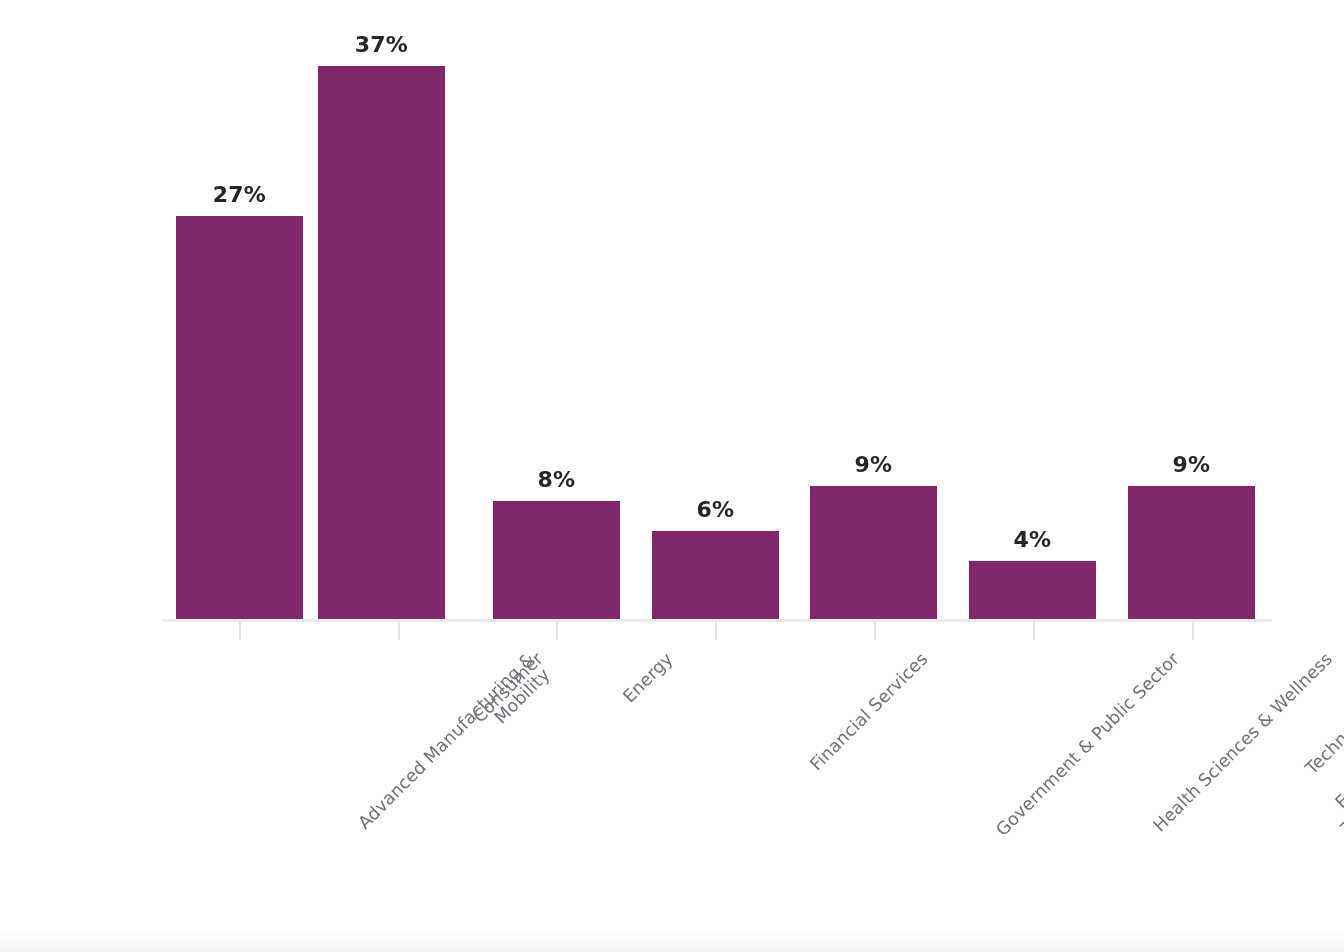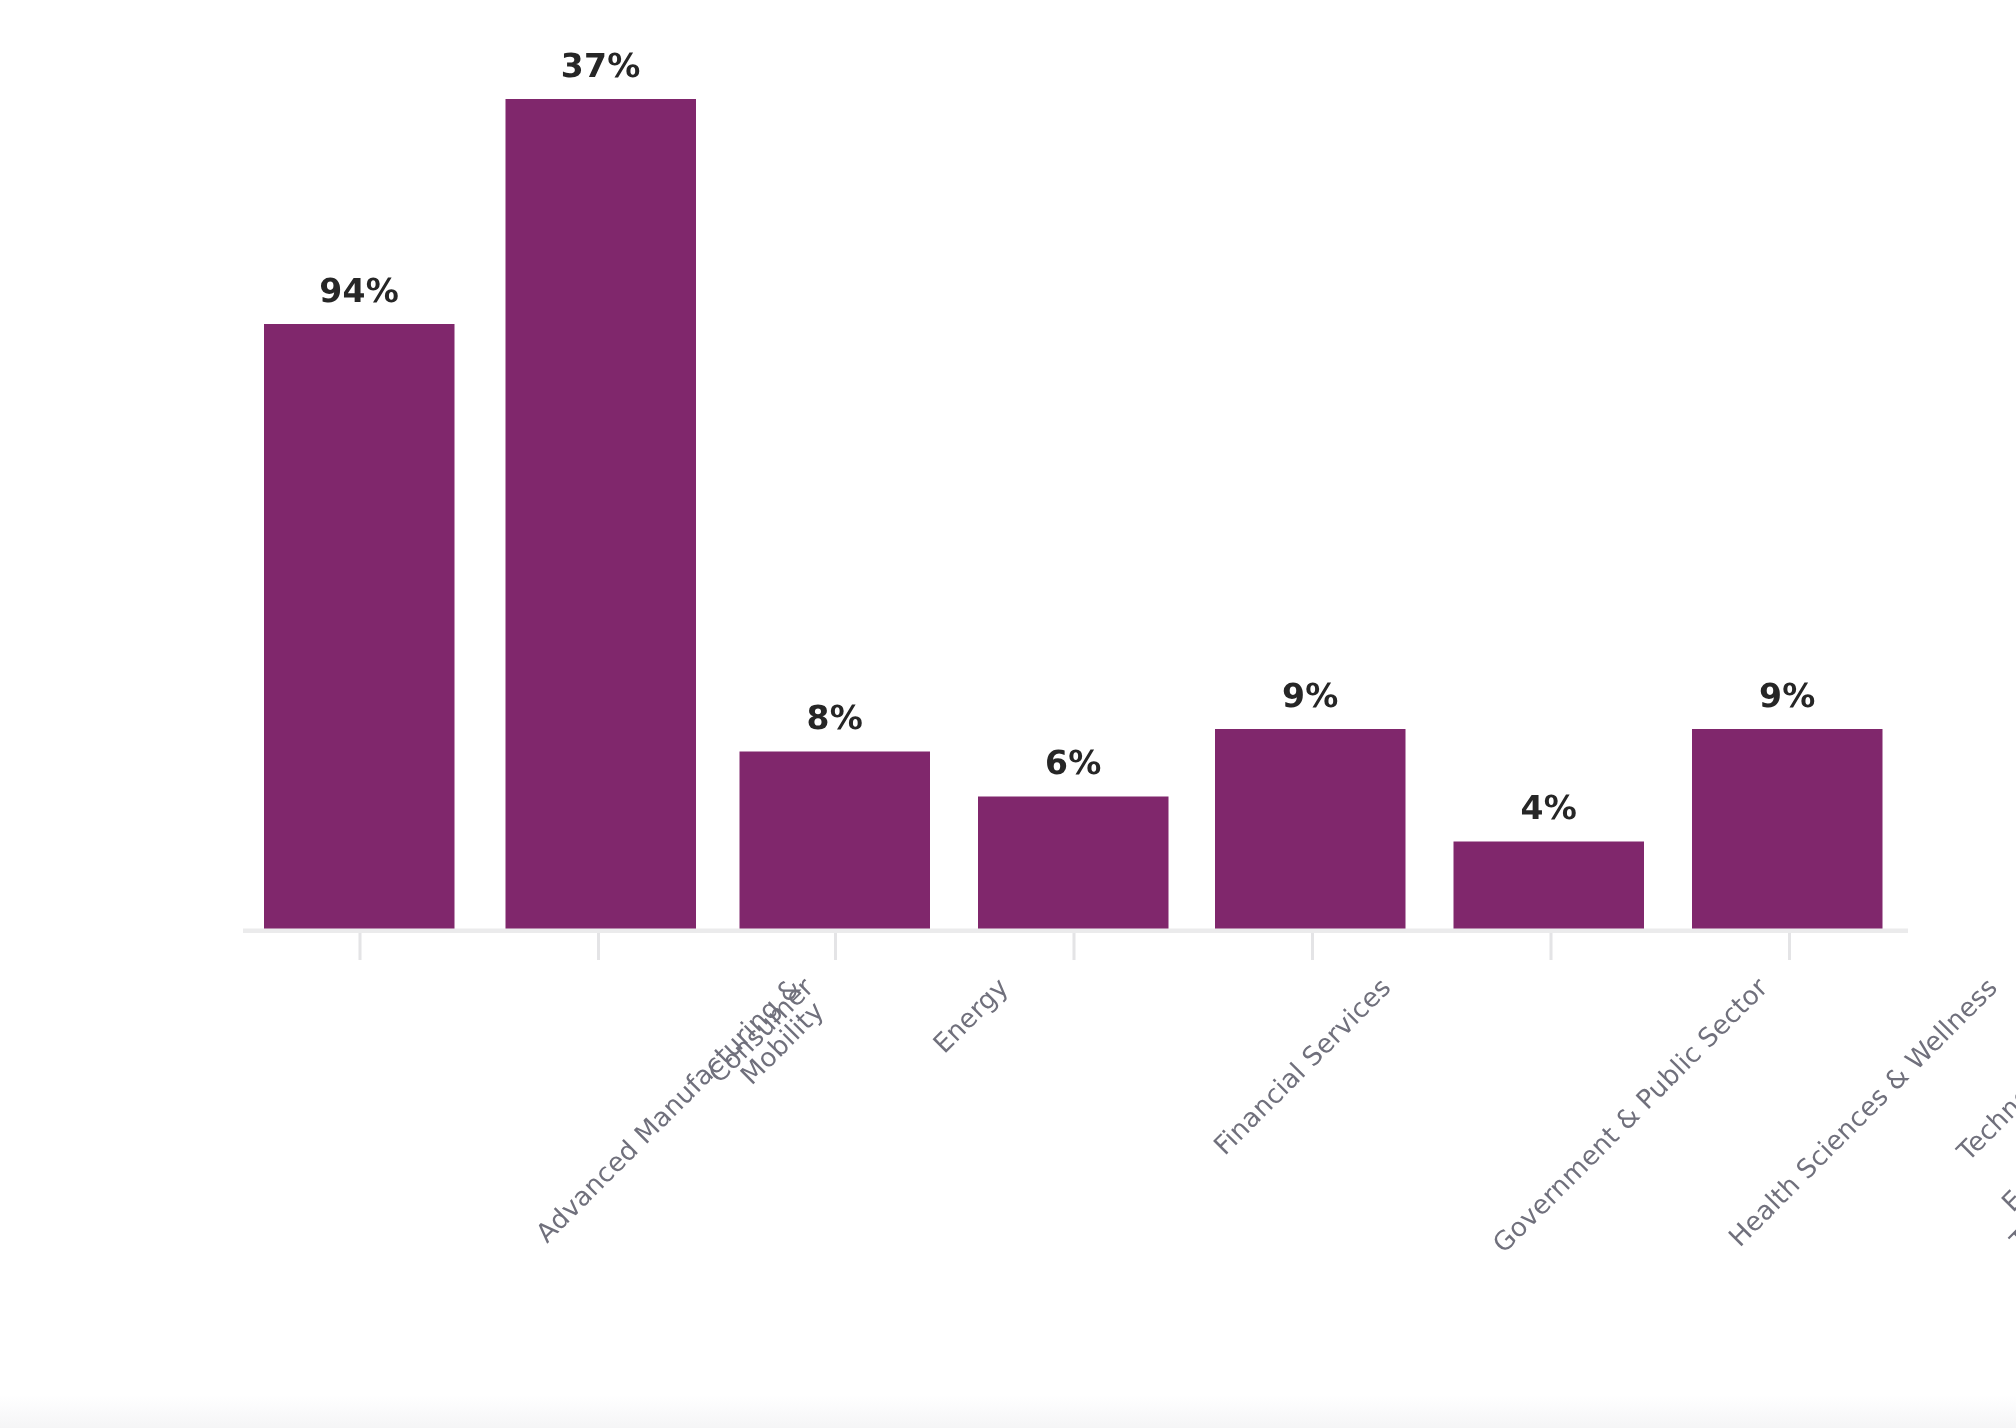--- a/index.html
+++ b/index.html
@@ -103,25 +103,25 @@
   }
 </style>
 </head>
 <body>
 
 <div id="chart-root" style="background: rgb(255, 255, 255);">
 
   <div id="plot-area">
 
     <div class="bar-slot" style="left:0px;">
-      <div class="bar-label" style="top: 184px; color: rgb(38, 38, 38);">94%</div>
+      <div class="bar-label" style="top: 184px; color: rgb(38, 38, 38);">27%</div>
       <div class="bar" style="height: 405px; background: rgb(128, 39, 108);"></div>
     </div>
 
-    <div class="bar-slot" style="left:161px;">
+    <div class="bar-slot" style="left:142px;">
       <div class="bar-label" style="top: 34px; color: rgb(38, 38, 38);">37%</div>
       <div class="bar" style="height: 555px; background: rgb(128, 39, 108);"></div>
     </div>
 
     <div class="bar-slot" style="left:317px;">
       <div class="bar-label" style="top: 469px; color: rgb(38, 38, 38);">8%</div>
       <div class="bar" style="height: 120px; background: rgb(128, 39, 108);"></div>
     </div>
 
     <div class="bar-slot" style="left:476px;">

